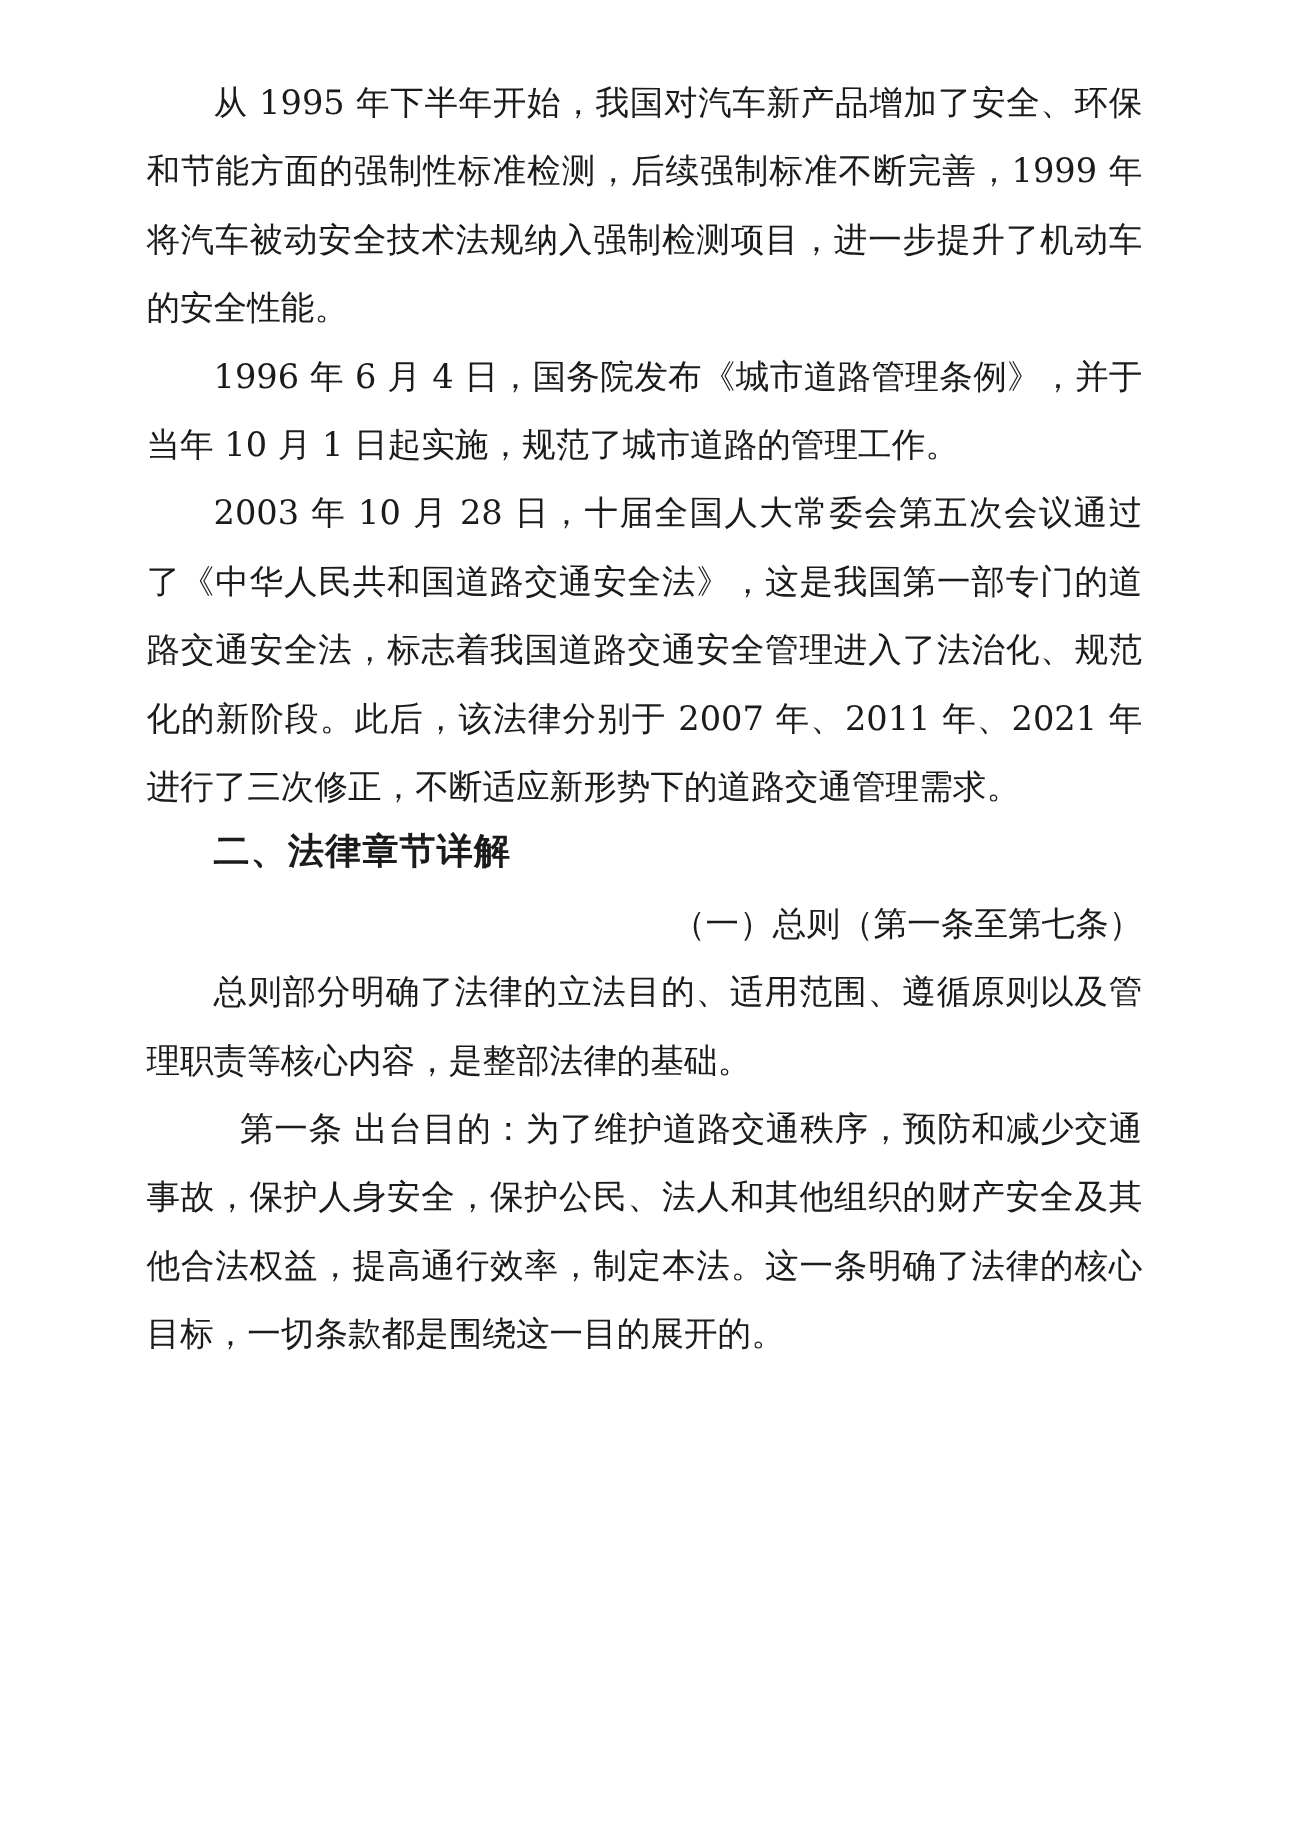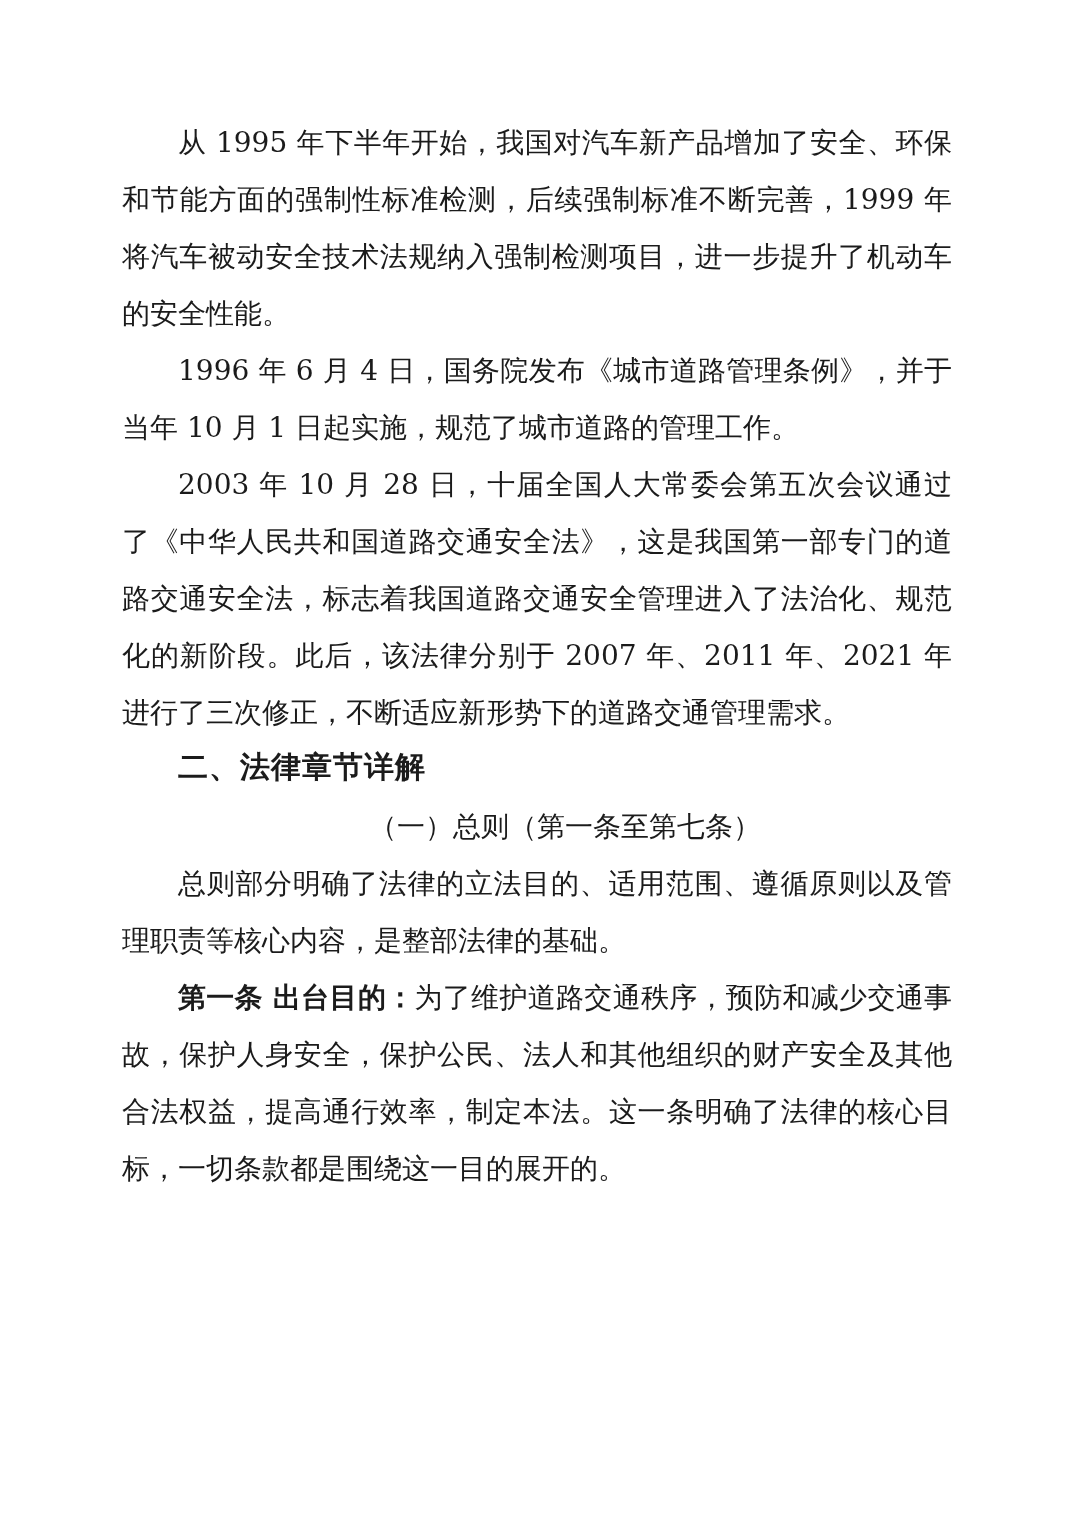--- a/index.html
+++ b/index.html
@@ -6,21 +6,21 @@
     margin: 0;
     padding: 0;
     background: #ffffff;
   }
   .page {
     position: relative;
     width: 1072px;
     height: 1528px;
     background: #ffffff;
     box-sizing: border-box;
-    padding: 114px 120px 0 122px;
+    padding: 57px 120px 0 122px;
     overflow: hidden;
   }
   .doc {
     color: #1b1b1b;
     font-family: "DejaVu Serif", "Liberation Serif", serif;
     font-size: 28px;
     line-height: 57px;
     text-align: justify;
   }
   .para {
@@ -36,24 +36,25 @@
     text-indent: 56px;
     text-align: left;
     letter-spacing: 1px;
   }
   .heading2 {
     margin: 0;
     font-weight: normal;
     font-size: 28px;
     line-height: 57px;
     text-indent: 56px;
-    text-align: center;
+    text-align: right;
   }
   .lead {
-    font-weight: bold;
+    font-weight: normal;
+    margin-left: 22px;
   }
 </style>
 </head>
 <body>
 
 <div class="page">
   <div class="doc">
 
     <p class="para">从 1995 年下半年开始，我国对汽车新产品增加了安全、环保和节能方面的强制性标准检测，后续强制标准不断完善，1999 年将汽车被动安全技术法规纳入强制检测项目，进一步提升了机动车的安全性能。</p>
 

